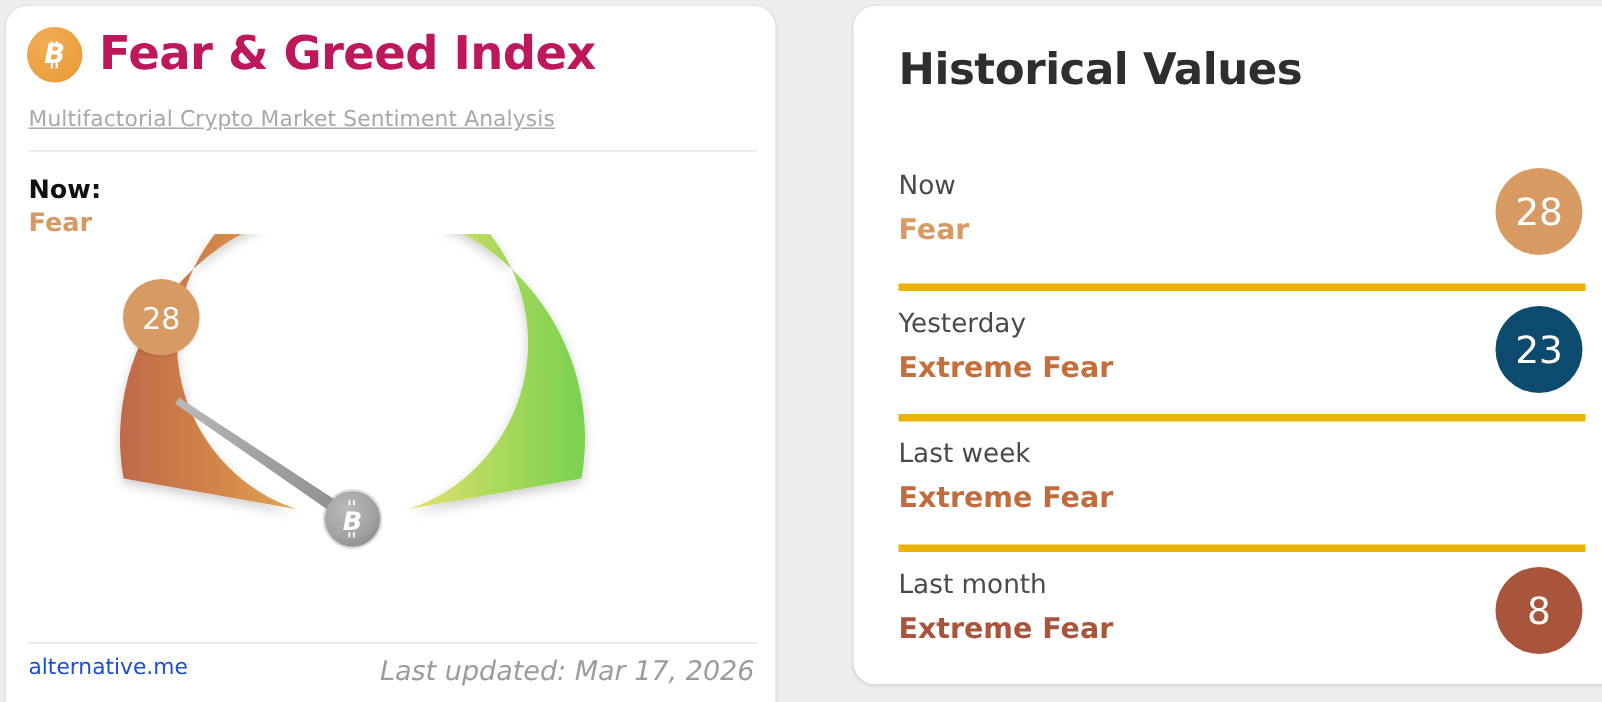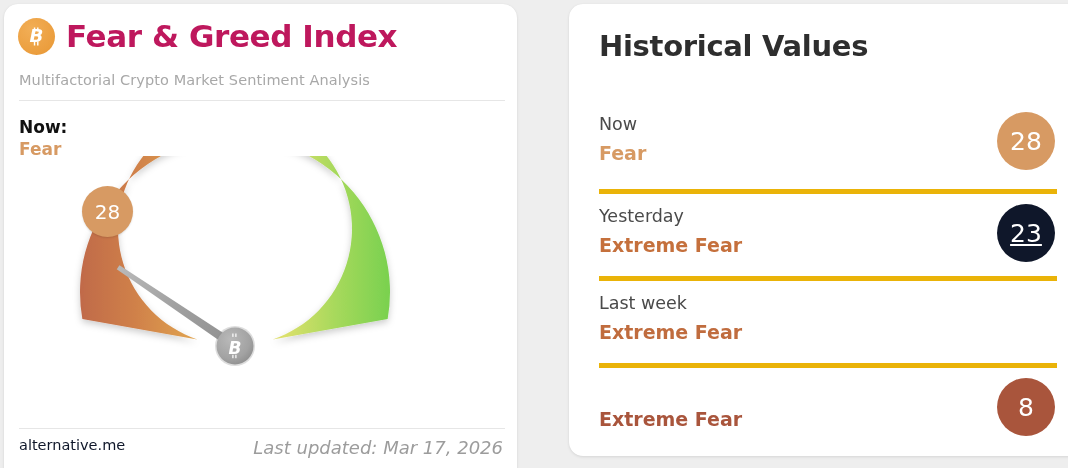--- a/index.html
+++ b/index.html
@@ -72,20 +72,21 @@
     white-space: nowrap;
   }
   .subtitle {
     position: absolute;
     left: 15px;
     top: 68px;
     font-size: 14.5px;
     color: #a8a8a8;
     letter-spacing: 0.1px;
     white-space: nowrap;
+    text-decoration: underline;
   }
   .rule-top {
     position: absolute;
     left: 15px;
     top: 96px;
     width: 486px;
     height: 1px;
     background: #e6e6e6;
   }
 
@@ -142,21 +143,21 @@
     top: 424px;
     width: 486px;
     height: 1px;
     background: #e6e6e6;
   }
   .footer-left {
     position: absolute;
     left: 15px;
     top: 433px;
     font-size: 14.5px;
-    color: #0f172a;
+    color: #1d4ed8;
   }
   .footer-right {
     position: absolute;
     right: 14px;
     top: 433px;
     font-size: 18px;
     color: #9c9c9c;
     white-space: nowrap;
     font-style: italic;
   }
@@ -319,29 +320,30 @@
 
       <div class="hist-row">
         <span class="period">Now</span>
         <span class="classification" style="color: rgb(215, 154, 99);">Fear</span>
         <span class="badge" style="background: rgb(215, 154, 99);">28</span>
       </div>
 
       <div class="hist-row">
         <span class="period">Yesterday</span>
         <span class="classification" style="color: rgb(197, 112, 60);">Extreme Fear</span>
-        <span class="badge" style="background: #0f172a; text-decoration: underline;">23</span>
+        <span class="badge" style="background: #0c4a6e;">23</span>
       </div>
 
       <div class="hist-row">
         <span class="period">Last week</span>
         <span class="classification" style="color: rgb(192, 108, 62);">Extreme Fear</span>
       </div>
 
       <div class="hist-row">
+        <span class="period">Last month</span>
         <span class="classification" style="color: rgb(169, 85, 60);">Extreme Fear</span>
         <span class="badge" style="background: rgb(169, 85, 60);">8</span>
       </div>
 
     </div>
   </div>
 
 </div>
 
 </body></html>

